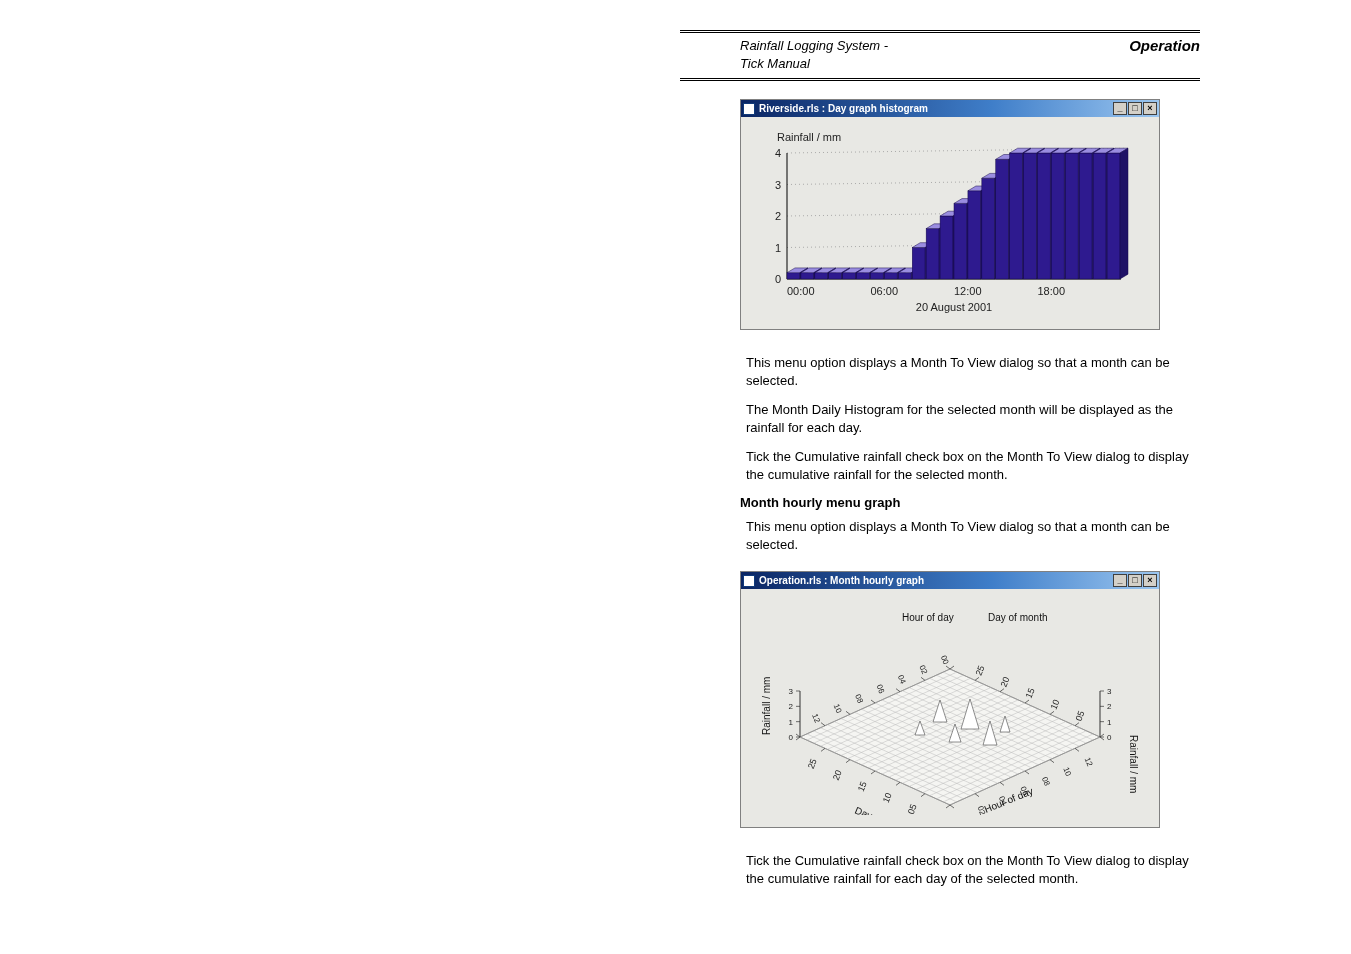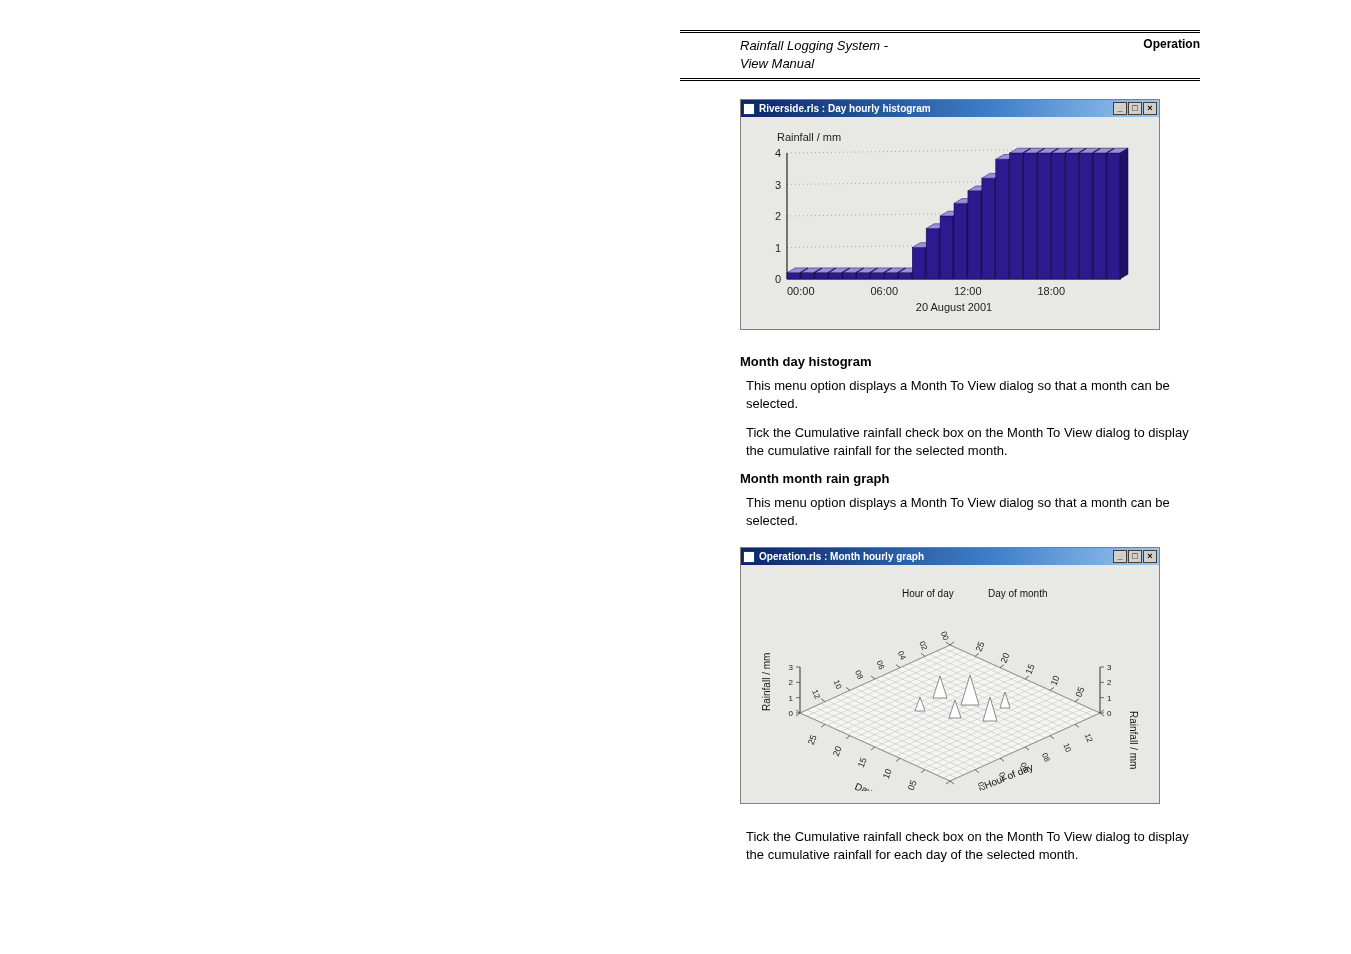--- a/index.html
+++ b/index.html
@@ -18,21 +18,21 @@
     padding-bottom: 40px;
   }
   .rule-thick { border-top: 3px double #000; height: 0; margin: 0; }
   .header-row {
     display: flex;
     justify-content: space-between;
     align-items: flex-start;
     padding: 4px 0 6px 60px;
   }
   .header-left { font-style: italic; font-size: 13px; line-height: 1.35; }
-  .header-right { font-weight: bold; font-size: 12px; }
+  .header-right { font-weight: bold; font-style: italic; font-size: 15px; }
   .content { padding-left: 60px; }
   .figure-frame {
     margin: 18px 0 24px 0;
   }
   .win {
     border: 1px solid #808080;
     background: #e8e8e4;
     width: 418px;
   }
   .titlebar {
@@ -86,33 +86,33 @@
   }
 </style>
 </head>
 <body>
 
 <div class="page">
   <div class="rule-thick"></div>
   <div class="header-row">
     <div class="header-left">
       <span>Rainfall Logging System -</span><br>
-      <span>View Manual</span>
+      <span>Tick Manual</span>
     </div>
     <div class="header-right">Operation</div>
   </div>
   <div class="rule-thick"></div>
 
   <div class="content">
 
     <div class="figure-frame">
       <div class="win">
         <div class="titlebar">
           <span class="title-icon"></span>
-          <span>Riverside.rls : Day hourly histogram</span>
+          <span>Riverside.rls : Day graph histogram</span>
           <span class="tspacer"></span>
           <span class="winbtn">_</span>
           <span class="winbtn">□</span>
           <span class="winbtn">×</span>
         </div>
         <div class="plot-area">
           <div class="ylab">Rainfall / mm</div>
           <svg id="chart1" width="382" height="170">
               <line x1="28" y1="100.5" x2="370" y2="95.7" stroke="#999" stroke-dasharray="1 3" stroke-width="0.8"></line>
               <text x="22" y="104.5" text-anchor="end" font-size="11" fill="#222">1</text>
@@ -200,25 +200,25 @@
               <text x="28" y="148" font-size="11" fill="#222">00:00</text>
               <text x="111.5" y="148" font-size="11" fill="#222">06:00</text>
               <text x="195" y="148" font-size="11" fill="#222">12:00</text>
               <text x="278.5" y="148" font-size="11" fill="#222">18:00</text>
               <text x="195" y="164" font-size="11" text-anchor="middle" fill="#222">20 August 2001</text>
             </svg>
         </div>
       </div>
     </div>
 
-    <h3 class="sect">Month day histogram</h3>
     <p class="body">This menu option displays a Month To View dialog so that a month can be selected.</p>
+    <p class="body">The Month Daily Histogram for the selected month will be displayed as the rainfall for each day.</p>
     <p class="body">Tick the Cumulative rainfall check box on the Month To View dialog to display the cumulative rainfall for the selected month.</p>
 
-    <h3 class="sect">Month month rain graph</h3>
+    <h3 class="sect">Month hourly menu graph</h3>
     <p class="body">This menu option displays a Month To View dialog so that a month can be selected.</p>
 
     <div class="figure-frame">
       <div class="win">
         <div class="titlebar">
           <span class="title-icon"></span>
           <span>Operation.rls : Month hourly graph</span>
           <span class="tspacer"></span>
           <span class="winbtn">_</span>
           <span class="winbtn">□</span>

